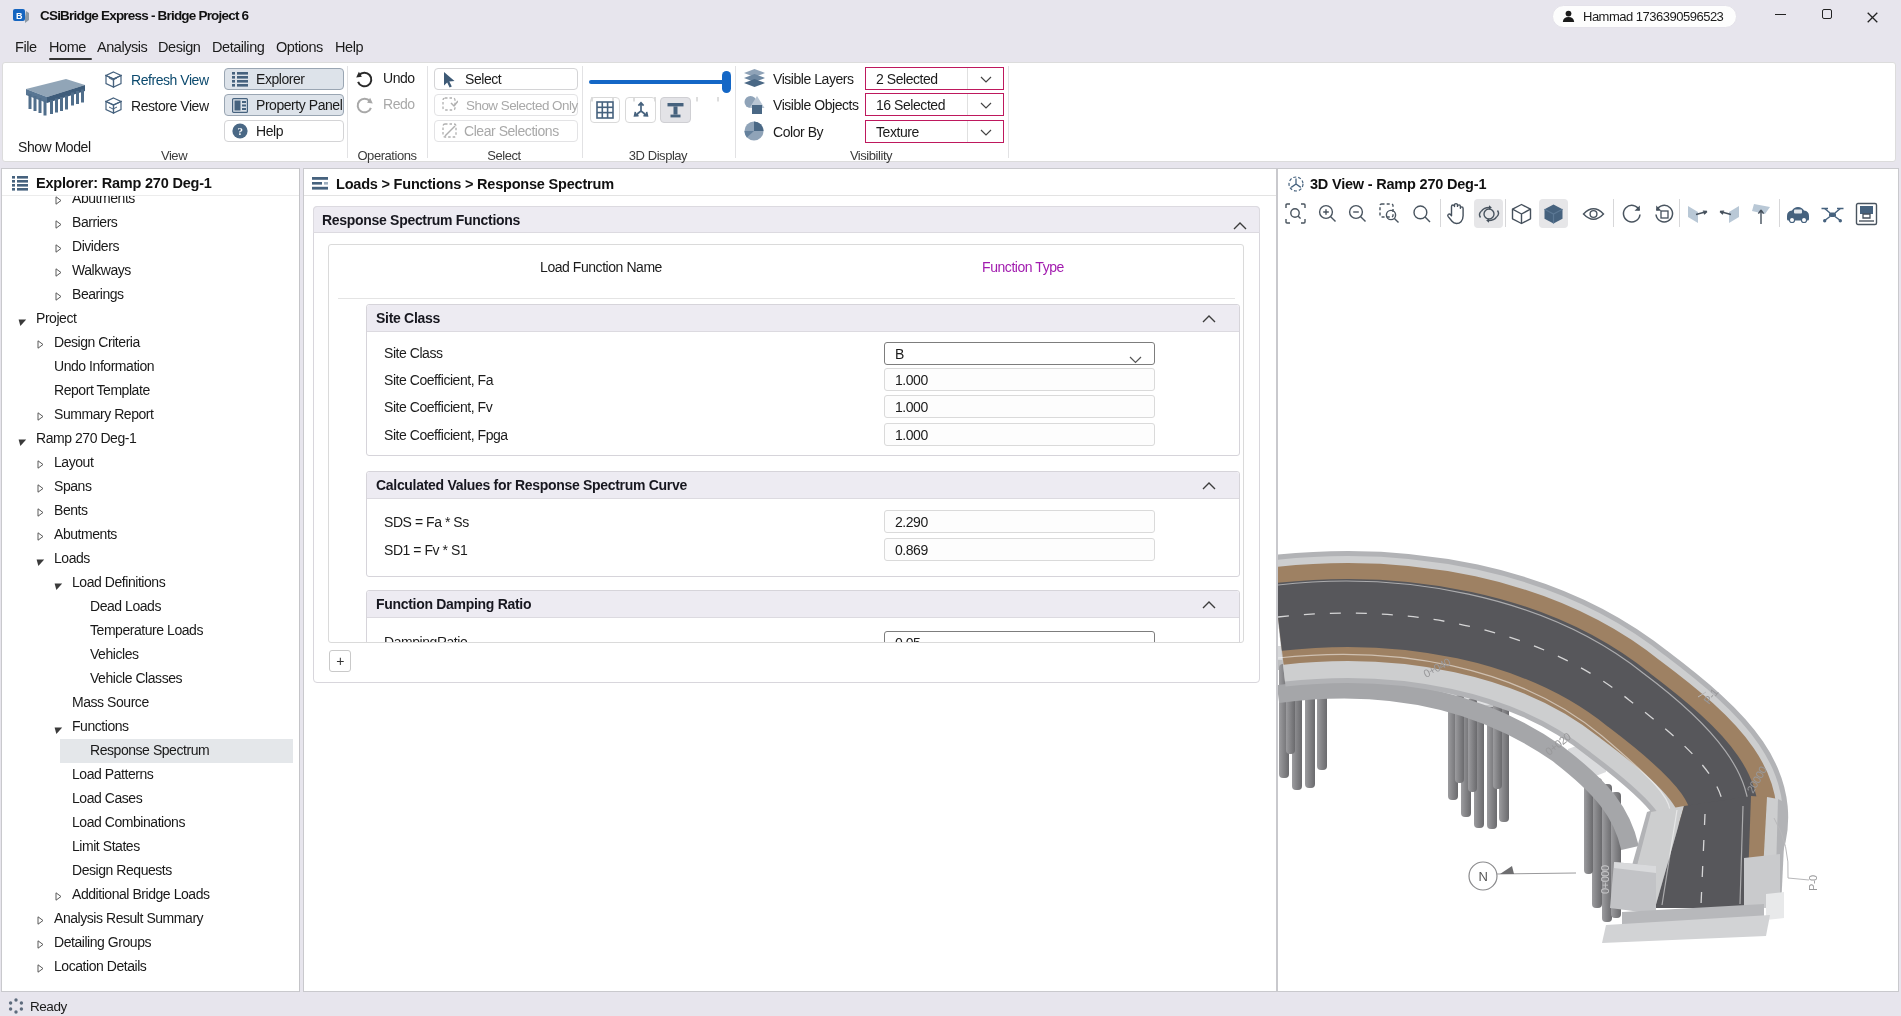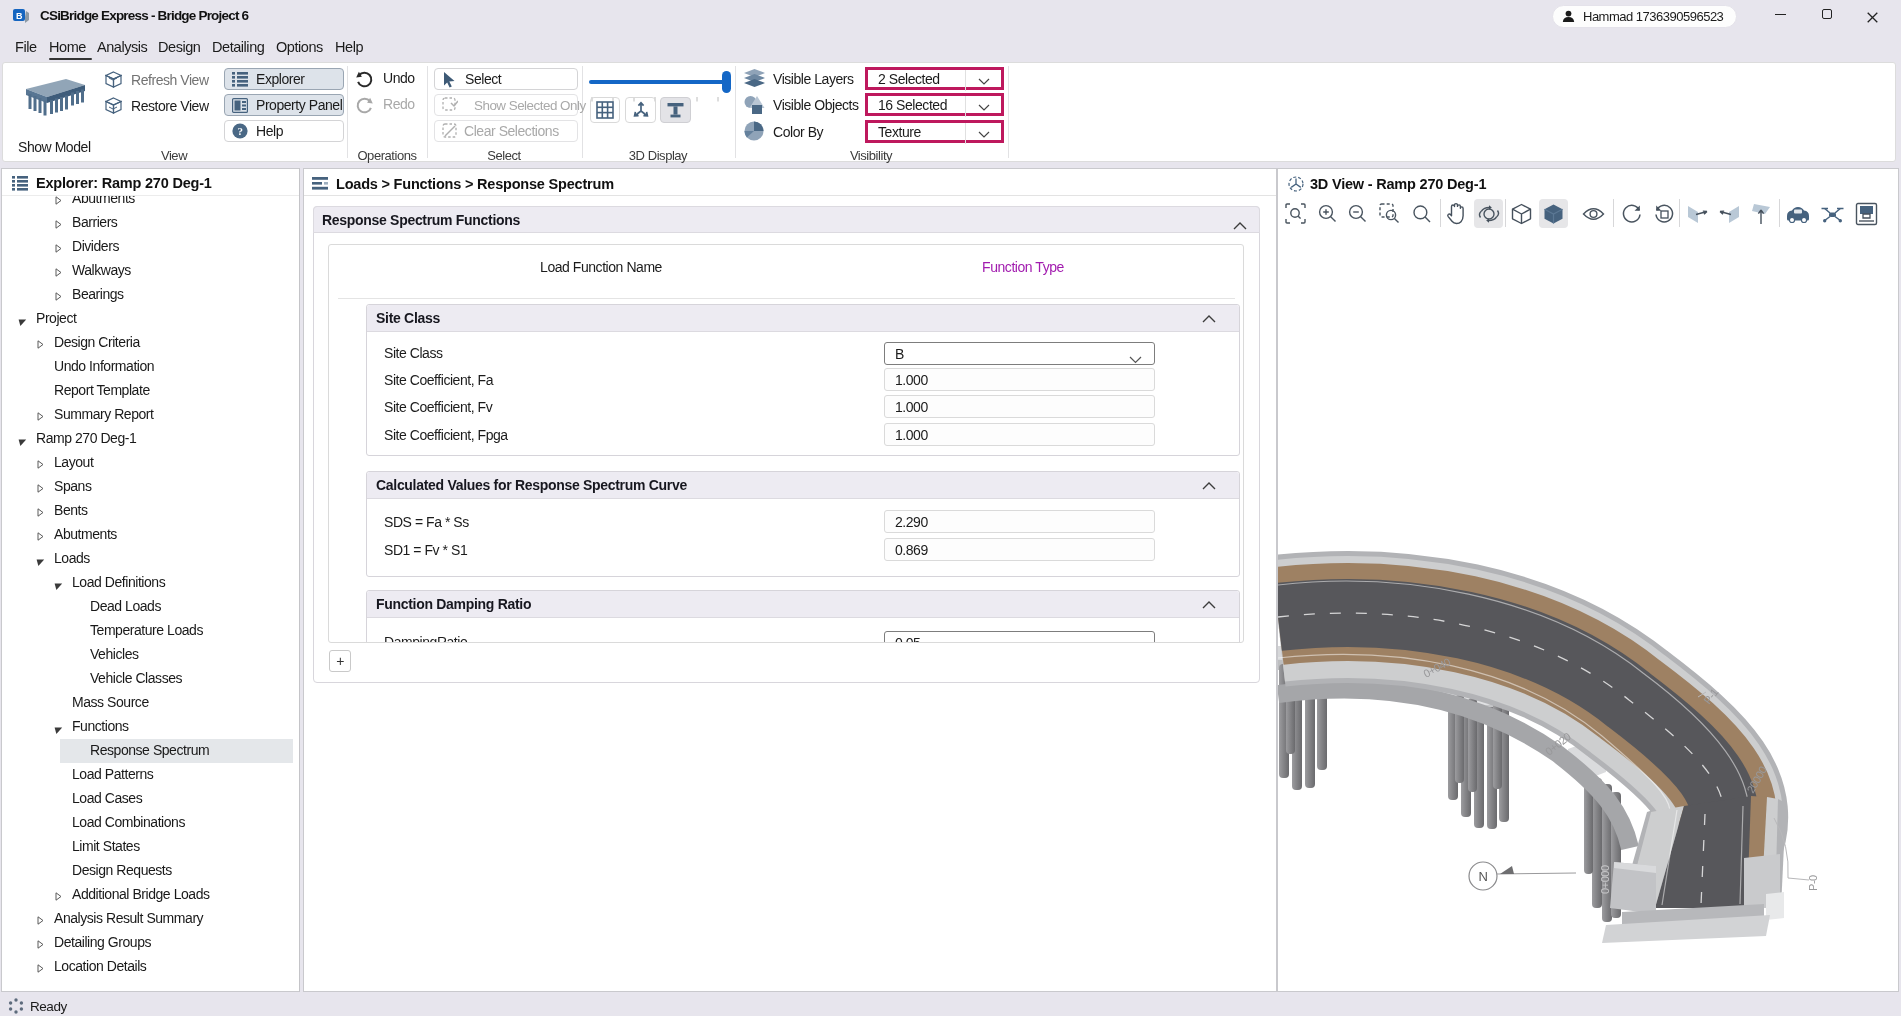--- a/index.html
+++ b/index.html
@@ -9,21 +9,21 @@
 
 .ribbon{position:absolute;left:2px;top:62px;width:1894px;height:100px;background:#fff;border:1px solid #dcdcdc;border-radius:3px}
 .vsep{position:absolute;top:66px;width:1px;height:92px;background:#e2e2e4}
 .glabel{position:absolute;top:148px;font-size:13px;color:#3c3c3c;transform:translateX(-50%);white-space:nowrap}
 .rbtn{position:absolute;height:22px;border:1px solid #d4d4d6;border-radius:4px;background:#fff;font-size:14px;color:#1b1b1b;display:flex;align-items:center;padding-left:7px;gap:8px;white-space:nowrap}
 .rbtn.sel{background:#dde3ea;border-color:#9aa6b3}
 .rbtn.dis{color:#a9a9a9;border-color:#e3e3e5}
 .ritem{position:absolute;font-size:14px;color:#1b1b1b;display:flex;gap:9px;white-space:nowrap}
 .ritem.dis{color:#a9a9a9}
 .vlab{position:absolute;font-size:14px;color:#1b1b1b;white-space:nowrap}
-.vdd{position:absolute;left:865px;width:139px;height:23px;border:3px solid #be185d;background:#fff;font-size:14px;color:#1b1b1b;display:flex;align-items:center;padding-left:10px}
+.vdd{position:absolute;left:865px;width:139px;height:23px;border:1px solid #be185d;background:#fff;font-size:14px;color:#1b1b1b;display:flex;align-items:center;padding-left:10px}
 .vdd .sp{position:absolute;right:35px;top:0;width:1px;height:21px;background:#e0e0e0}
 .vdd svg{position:absolute;right:11px;top:8px}
 
 .mi{position:absolute;top:39px;font-size:14.5px;color:#1b1b1b;white-space:nowrap}
 
 .tr{position:absolute;height:24px;font-size:14px;color:#191919;display:flex;align-items:center;white-space:nowrap}
 
 .sect{position:absolute;left:365px;width:874px;border:1px solid #d6d4da;border-radius:3px;background:#fff}
 .shead{height:27px;background:#edebf2;border-bottom:1px solid #dcdae0;border-radius:3px 3px 0 0;font-weight:bold;font-size:14px;letter-spacing:-0.3px;color:#17171f;display:flex;align-items:center;padding-left:9px;position:relative}
 .shead svg{position:absolute;right:23px;top:10px}
@@ -91,21 +91,21 @@
         <rect x="59" y="13.5" width="3" height="13"></rect>
 </g>
     </svg></div>
 <div class="ab" style="left:18px;top:139px;font-size:14px;color:#1b1b1b">Show Model</div>
 <div class="ab" style="left:105px;top:71px"><svg width="17" height="17" viewBox="0 0 17 17">
       <polygon points="8.5,1 16,4.5 8.5,8 1,4.5" fill="none" stroke="#46627e" stroke-width="1.2"></polygon>
       <polygon points="1,4.5 8.5,8 8.5,16 1,12.5" fill="none" stroke="#46627e" stroke-width="1.2"></polygon>
       <polygon points="16,4.5 8.5,8 8.5,16 16,12.5" fill="none" stroke="#46627e" stroke-width="1.2"></polygon>
       <path d="M4 7 l4 2 4-2" stroke="#46627e" fill="none"></path>
     </svg></div>
-<div class="ab" style="left:131px;top:72px;font-size:14px;color:#737373">Refresh View</div>
+<div class="ab" style="left:131px;top:72px;font-size:14px;color:#0c4a6e">Refresh View</div>
 <div class="ab" style="left:105px;top:97px"><svg width="17" height="17" viewBox="0 0 17 17">
       <polygon points="8.5,1 16,4.5 8.5,8 1,4.5" fill="none" stroke="#46627e" stroke-width="1.2"></polygon>
       <polygon points="1,4.5 8.5,8 8.5,16 1,12.5" fill="none" stroke="#46627e" stroke-width="1.2"></polygon>
       <polygon points="16,4.5 8.5,8 8.5,16 16,12.5" fill="none" stroke="#46627e" stroke-width="1.2"></polygon>
       <path d="M4 10 l4 2 4-2" stroke="#46627e" fill="none"></path>
     </svg></div>
 <div class="ab" style="left:131px;top:98px;font-size:14px;color:#1b1b1b">Restore View</div>
 <div class="rbtn sel" style="left:224px;top:68px;width:120px">
 <svg width="16" height="15" viewBox="0 0 16 15">
       <g fill="#46627e">
@@ -155,21 +155,21 @@
     </svg>
     <span>Redo</span>
   </div>
 
 <div class="rbtn" style="left:434px;top:68px;width:144px">
 <svg width="15" height="17" viewBox="0 0 15 17">
       <path d="M2 1 L12.5 10 L7.3 10.6 L9.8 15.6 L7.6 16.6 L5.2 11.5 L2 14.5 Z" fill="#3e5a76"></path>
     </svg>
 <span>Select</span>
   </div>
-<div class="rbtn dis" style="left:434px;top:94px;width:144px;font-size:13.4px;gap:16px;letter-spacing:-0.5px">
+<div class="rbtn dis" style="left:434px;top:94px;width:144px;font-size:13.4px;gap:8px;letter-spacing:-0.5px">
 <svg width="16" height="16" viewBox="0 0 16 16">
       <rect x="1" y="1" width="12" height="12" rx="2" fill="none" stroke="#b0b0b0" stroke-width="1.3" stroke-dasharray="2.5 2"></rect>
       <path d="M9 6 l3 3 4-5" stroke="#b0b0b0" stroke-width="1.5" fill="none"></path>
     </svg>
 <span>Show Selected Only</span>
   </div>
 <div class="rbtn dis" style="left:434px;top:120px;width:144px;gap:6px">
 <svg width="16" height="16" viewBox="0 0 16 16">
       <rect x="1" y="1" width="13" height="13" rx="2" fill="none" stroke="#b0b0b0" stroke-width="1.3" stroke-dasharray="2.5 2"></rect>
       <path d="M3 13 L13 3" stroke="#b0b0b0" stroke-width="1.5"></path>

